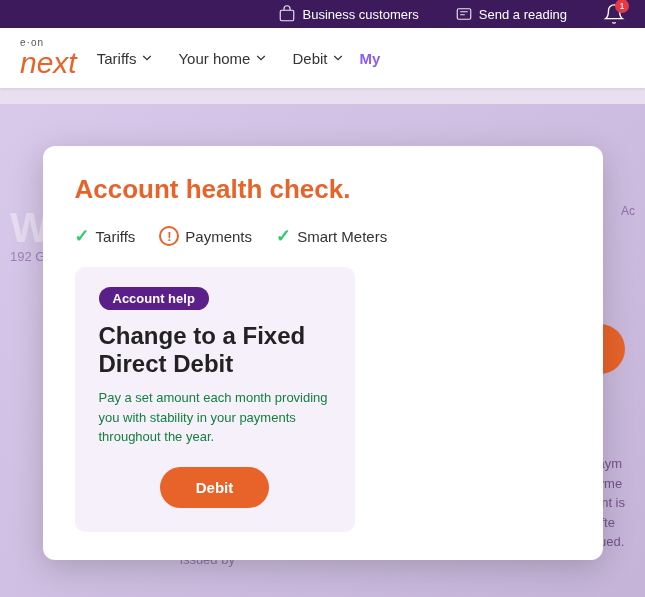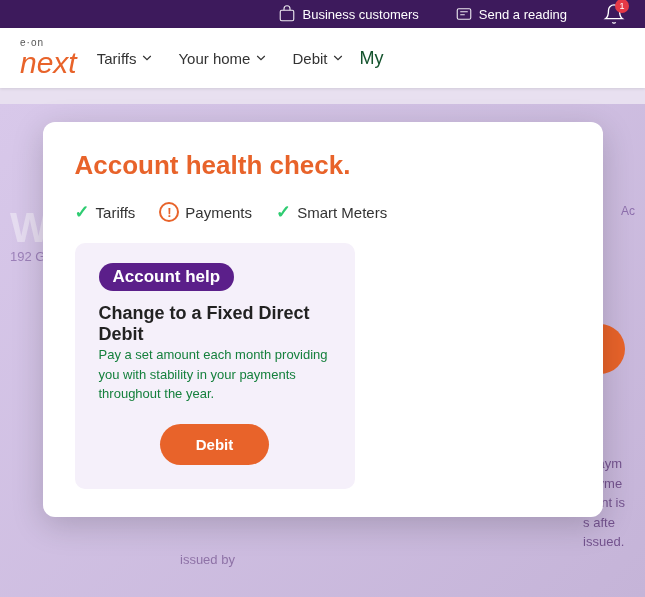--- a/index.html
+++ b/index.html
@@ -96,23 +96,23 @@
       color: #333;
       cursor: pointer;
       font-weight: 500;
     }
     .nav-item svg {
       width: 14px;
       height: 14px;
       fill: #333;
     }
     .nav-my {
-      font-size: 18px;
-      color: #14532d;
-      font-weight: 400;
+      font-size: 15px;
+      color: #8b5cf6;
+      font-weight: 700;
       cursor: pointer;
     }
 
     
     .page-bg {
       position: absolute;
       top: 104px;
       left: 0;
       right: 0;
       bottom: 0;
@@ -172,21 +172,21 @@
     
     .modal-overlay {
       position: absolute;
       top: 104px;
       left: 0;
       right: 0;
       bottom: 0;
       display: flex;
       justify-content: center;
       align-items: flex-start;
-      padding-top: 18px;
+      padding-top: 42px;
     }
 
     
     .modal-card {
       background: #fff;
       border-radius: 12px;
       padding: 28px 32px 28px 32px;
       width: 560px;
       box-shadow: 0 8px 32px rgba(0,0,0,0.18);
     }
@@ -249,30 +249,31 @@
       border-radius: 10px;
       padding: 20px 24px 24px 24px;
       max-width: 280px;
     }
 
     .account-help-badge {
       background: #5b1f8a;
       color: #fff;
       border-radius: 20px;
       padding: 4px 14px;
-      font-size: 17px;
+      font-size: 13px;
       font-weight: 600;
       display: inline-block;
       margin-bottom: 12px;
     }
 
     .inner-card-title {
-      font-size: 18px;
+      font-size: 24px;
       font-weight: 700;
       color: #222;
+      margin-bottom: 10px;
     }
 
     .inner-card-body {
       font-size: 13px;
       color: #15803d;
       line-height: 1.5;
       margin-bottom: 20px;
     }
 
     .switch-button {

